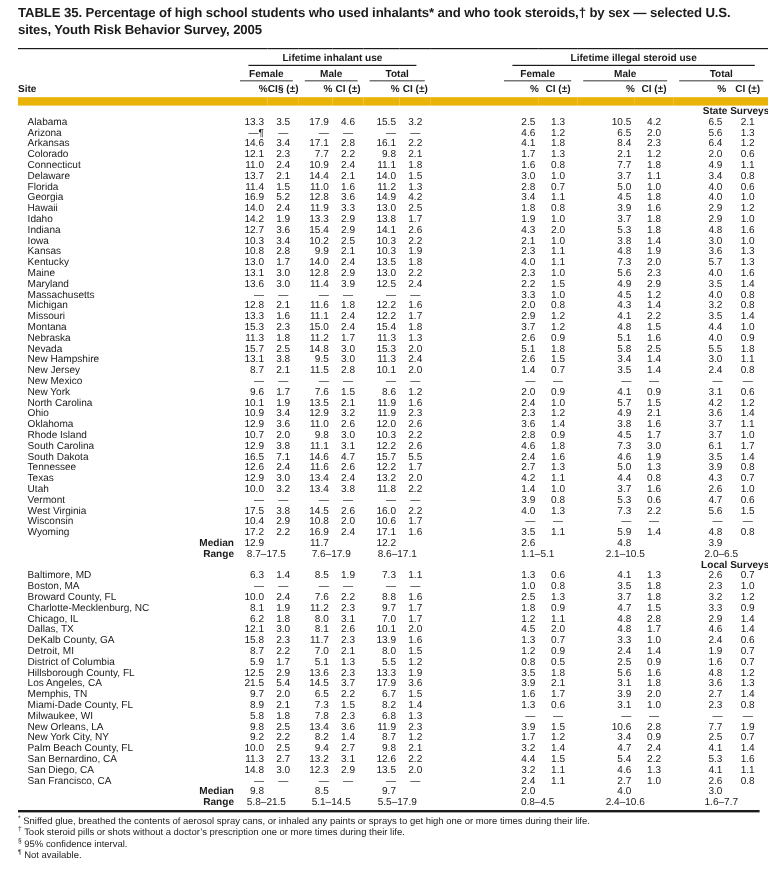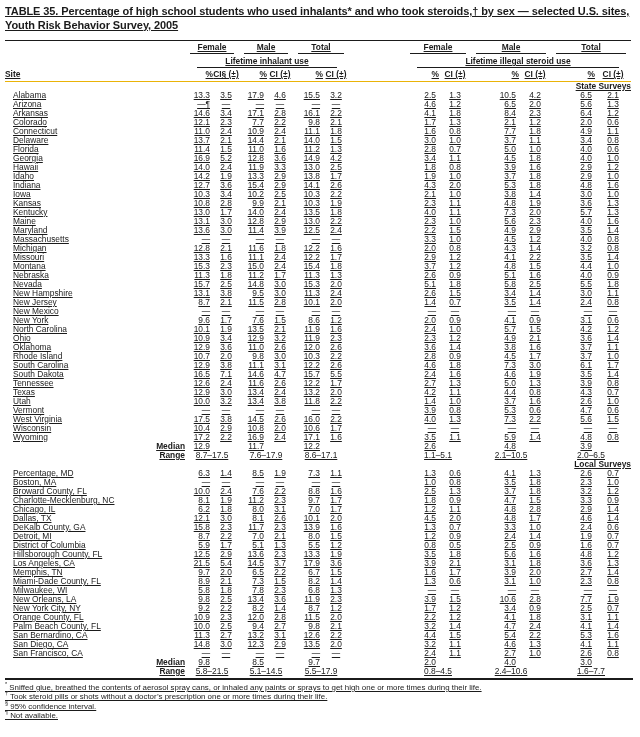--- a/index.html
+++ b/index.html
@@ -1,25 +1,25 @@
 <!DOCTYPE html>
 <html><head>
 <meta charset="utf-8">
 <style>
   html,body{margin:0;padding:0;background:#fff;}
   body{width:640px;height:737px;overflow:hidden;color:#1b1b1b;
        font-family:"Liberation Sans",sans-serif;-webkit-font-smoothing:antialiased;}
-  .page{padding:5px 7px 0 5px;text-decoration:underline;}
+  .page{padding:5px 7px 0 15px;}
   .title{font-size:11px;font-weight:bold;line-height:13.5px;letter-spacing:-0.1px;margin-bottom:8px;}
   table{border-collapse:collapse;table-layout:fixed;width:626px;border-top:1px solid #1b1b1b;}
   th,td{padding:0;font-size:8.4px;line-height:9px;vertical-align:bottom;overflow:hidden;white-space:nowrap;}
   thead th{font-weight:bold;}
   .grp-line{border-bottom:1px solid #1b1b1b;text-align:center;padding:3px 0 1px 0;margin:0 12px;}
   .sub-line{border-bottom:1px solid #1b1b1b;text-align:center;padding:2px 0 1px 0;margin:0 5px;}
-  tr.colhead th{border-bottom:1px solid #eab308;padding:2px 0 2px 0;}
+  tr.colhead th{border-bottom:7px solid #eab308;padding:2px 0 2px 0;}
   .site-h{text-align:left;}
   .pct-h,.pct{text-align:right;padding-right:3px;}
   .ci-h,.ci{text-align:center;}
   td.site{text-align:left;padding-left:8px;}
   td.sec-label{font-weight:bold;padding-left:0;text-align:right;}
   td.range{text-align:center;}
   .bottom-rule{border-top:2px solid #1b1b1b;margin-top:2px;}
   .footnotes{padding-top:3px;}
   .footnote{font-size:7.9px;line-height:9.4px;}
   .footnote sup{font-size:5.5px;line-height:0;}
@@ -43,50 +43,50 @@
         <col style="width:34px">
         <col style="width:32px">
         <col style="width:48px">
         <col style="width:32px">
         <col style="width:44px">
         <col style="width:36px">
     </colgroup>
     <thead>
       <tr>
         <th class="site-h"></th>
+        <th colspan="6">
+            <div class="grp-line">Lifetime inhalant use</div>
+          </th>
+        <th></th>
+        <th colspan="6">
+            <div class="grp-line">Lifetime illegal steroid use</div>
+          </th>
+      </tr>
+      <tr>
+        <th class="site-h"></th>
         <th colspan="2">
             <div class="sub-line">Female</div>
           </th>
         <th colspan="2">
             <div class="sub-line">Male</div>
           </th>
         <th colspan="2">
             <div class="sub-line">Total</div>
           </th>
         <th></th>
         <th colspan="2">
             <div class="sub-line">Female</div>
           </th>
         <th colspan="2">
             <div class="sub-line">Male</div>
           </th>
         <th colspan="2">
             <div class="sub-line">Total</div>
           </th>
       </tr>
-      <tr>
-        <th class="site-h"></th>
-        <th colspan="6">
-            <div class="grp-line">Lifetime inhalant use</div>
-          </th>
-        <th></th>
-        <th colspan="6">
-            <div class="grp-line">Lifetime illegal steroid use</div>
-          </th>
-      </tr>
       <tr class="colhead">
         <th class="site-h">Site</th>
         <th class="pct-h">%</th>
         <th class="ci-h">CI§ (±)</th>
         <th class="pct-h">%</th>
         <th class="ci-h">CI (±)</th>
         <th class="pct-h">%</th>
         <th class="ci-h">CI (±)</th>
         <th></th>
         <th class="pct-h">%</th>
@@ -748,21 +748,21 @@
           <td class="range" colspan="2">8.6–17.1</td>
           <td class="spacer"></td>
           <td class="range" colspan="2">1.1–5.1</td>
           <td class="range" colspan="2">2.1–10.5</td>
           <td class="range" colspan="2">2.0–6.5</td>
         </tr>
         <tr>
           <td class="sec-label" colspan="14">Local Surveys</td>
         </tr>
         <tr>
-          <td class="site">Percentage, MD</td>
+          <td class="site">Baltimore, MD</td>
           <td class="pct">6.3</td>
           <td class="ci">1.4</td>
           <td class="pct">8.5</td>
           <td class="ci">1.9</td>
           <td class="pct">7.3</td>
           <td class="ci">1.1</td>
           <td class="spacer"></td>
           <td class="pct">1.3</td>
           <td class="ci">0.6</td>
           <td class="pct">4.1</td>
@@ -1002,36 +1002,20 @@
           <td class="ci">1.4</td>
           <td class="pct">8.7</td>
           <td class="ci">1.2</td>
           <td class="spacer"></td>
           <td class="pct">1.7</td>
           <td class="ci">1.2</td>
           <td class="pct">3.4</td>
           <td class="ci">0.9</td>
           <td class="pct">2.5</td>
           <td class="ci">0.7</td>
-        </tr>
-        <tr>
-          <td class="site">Orange County, FL</td>
-          <td class="pct">10.9</td>
-          <td class="ci">2.3</td>
-          <td class="pct">12.0</td>
-          <td class="ci">2.8</td>
-          <td class="pct">11.5</td>
-          <td class="ci">2.0</td>
-          <td class="spacer"></td>
-          <td class="pct">2.2</td>
-          <td class="ci">1.2</td>
-          <td class="pct">4.1</td>
-          <td class="ci">1.8</td>
-          <td class="pct">3.1</td>
-          <td class="ci">1.1</td>
         </tr>
         <tr>
           <td class="site">Palm Beach County, FL</td>
           <td class="pct">10.0</td>
           <td class="ci">2.5</td>
           <td class="pct">9.4</td>
           <td class="ci">2.7</td>
           <td class="pct">9.8</td>
           <td class="ci">2.1</td>
           <td class="spacer"></td>

